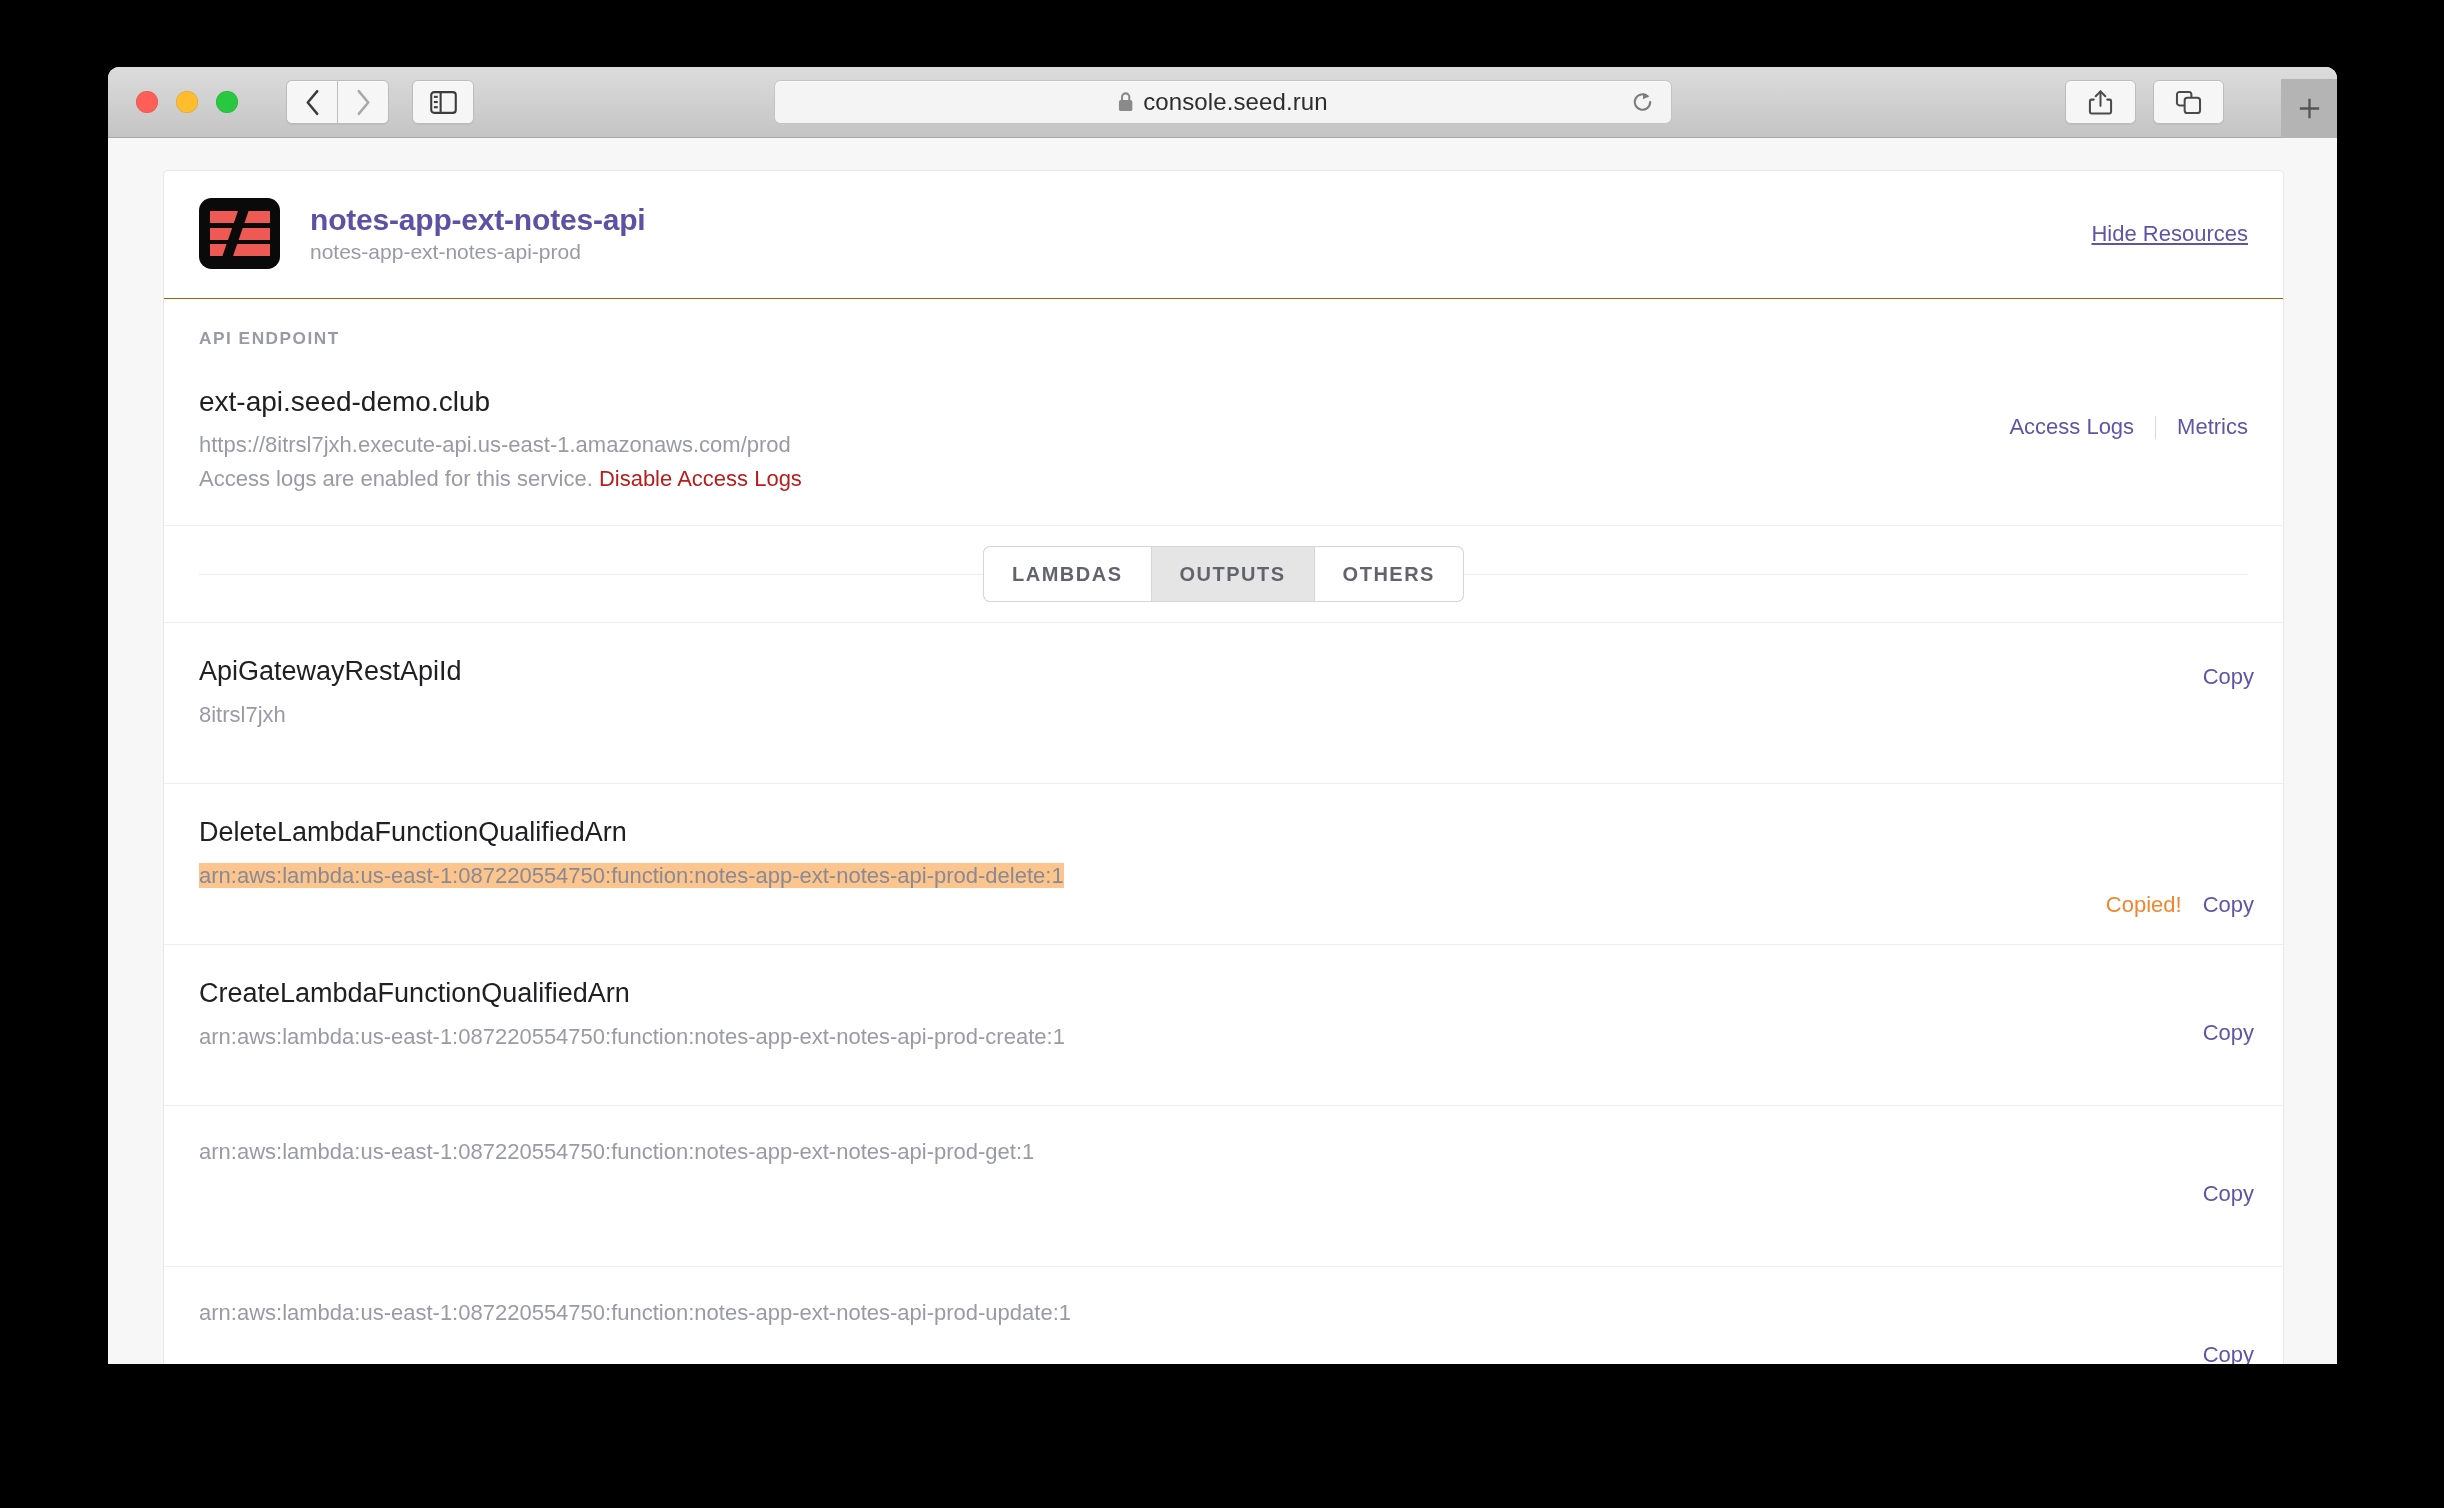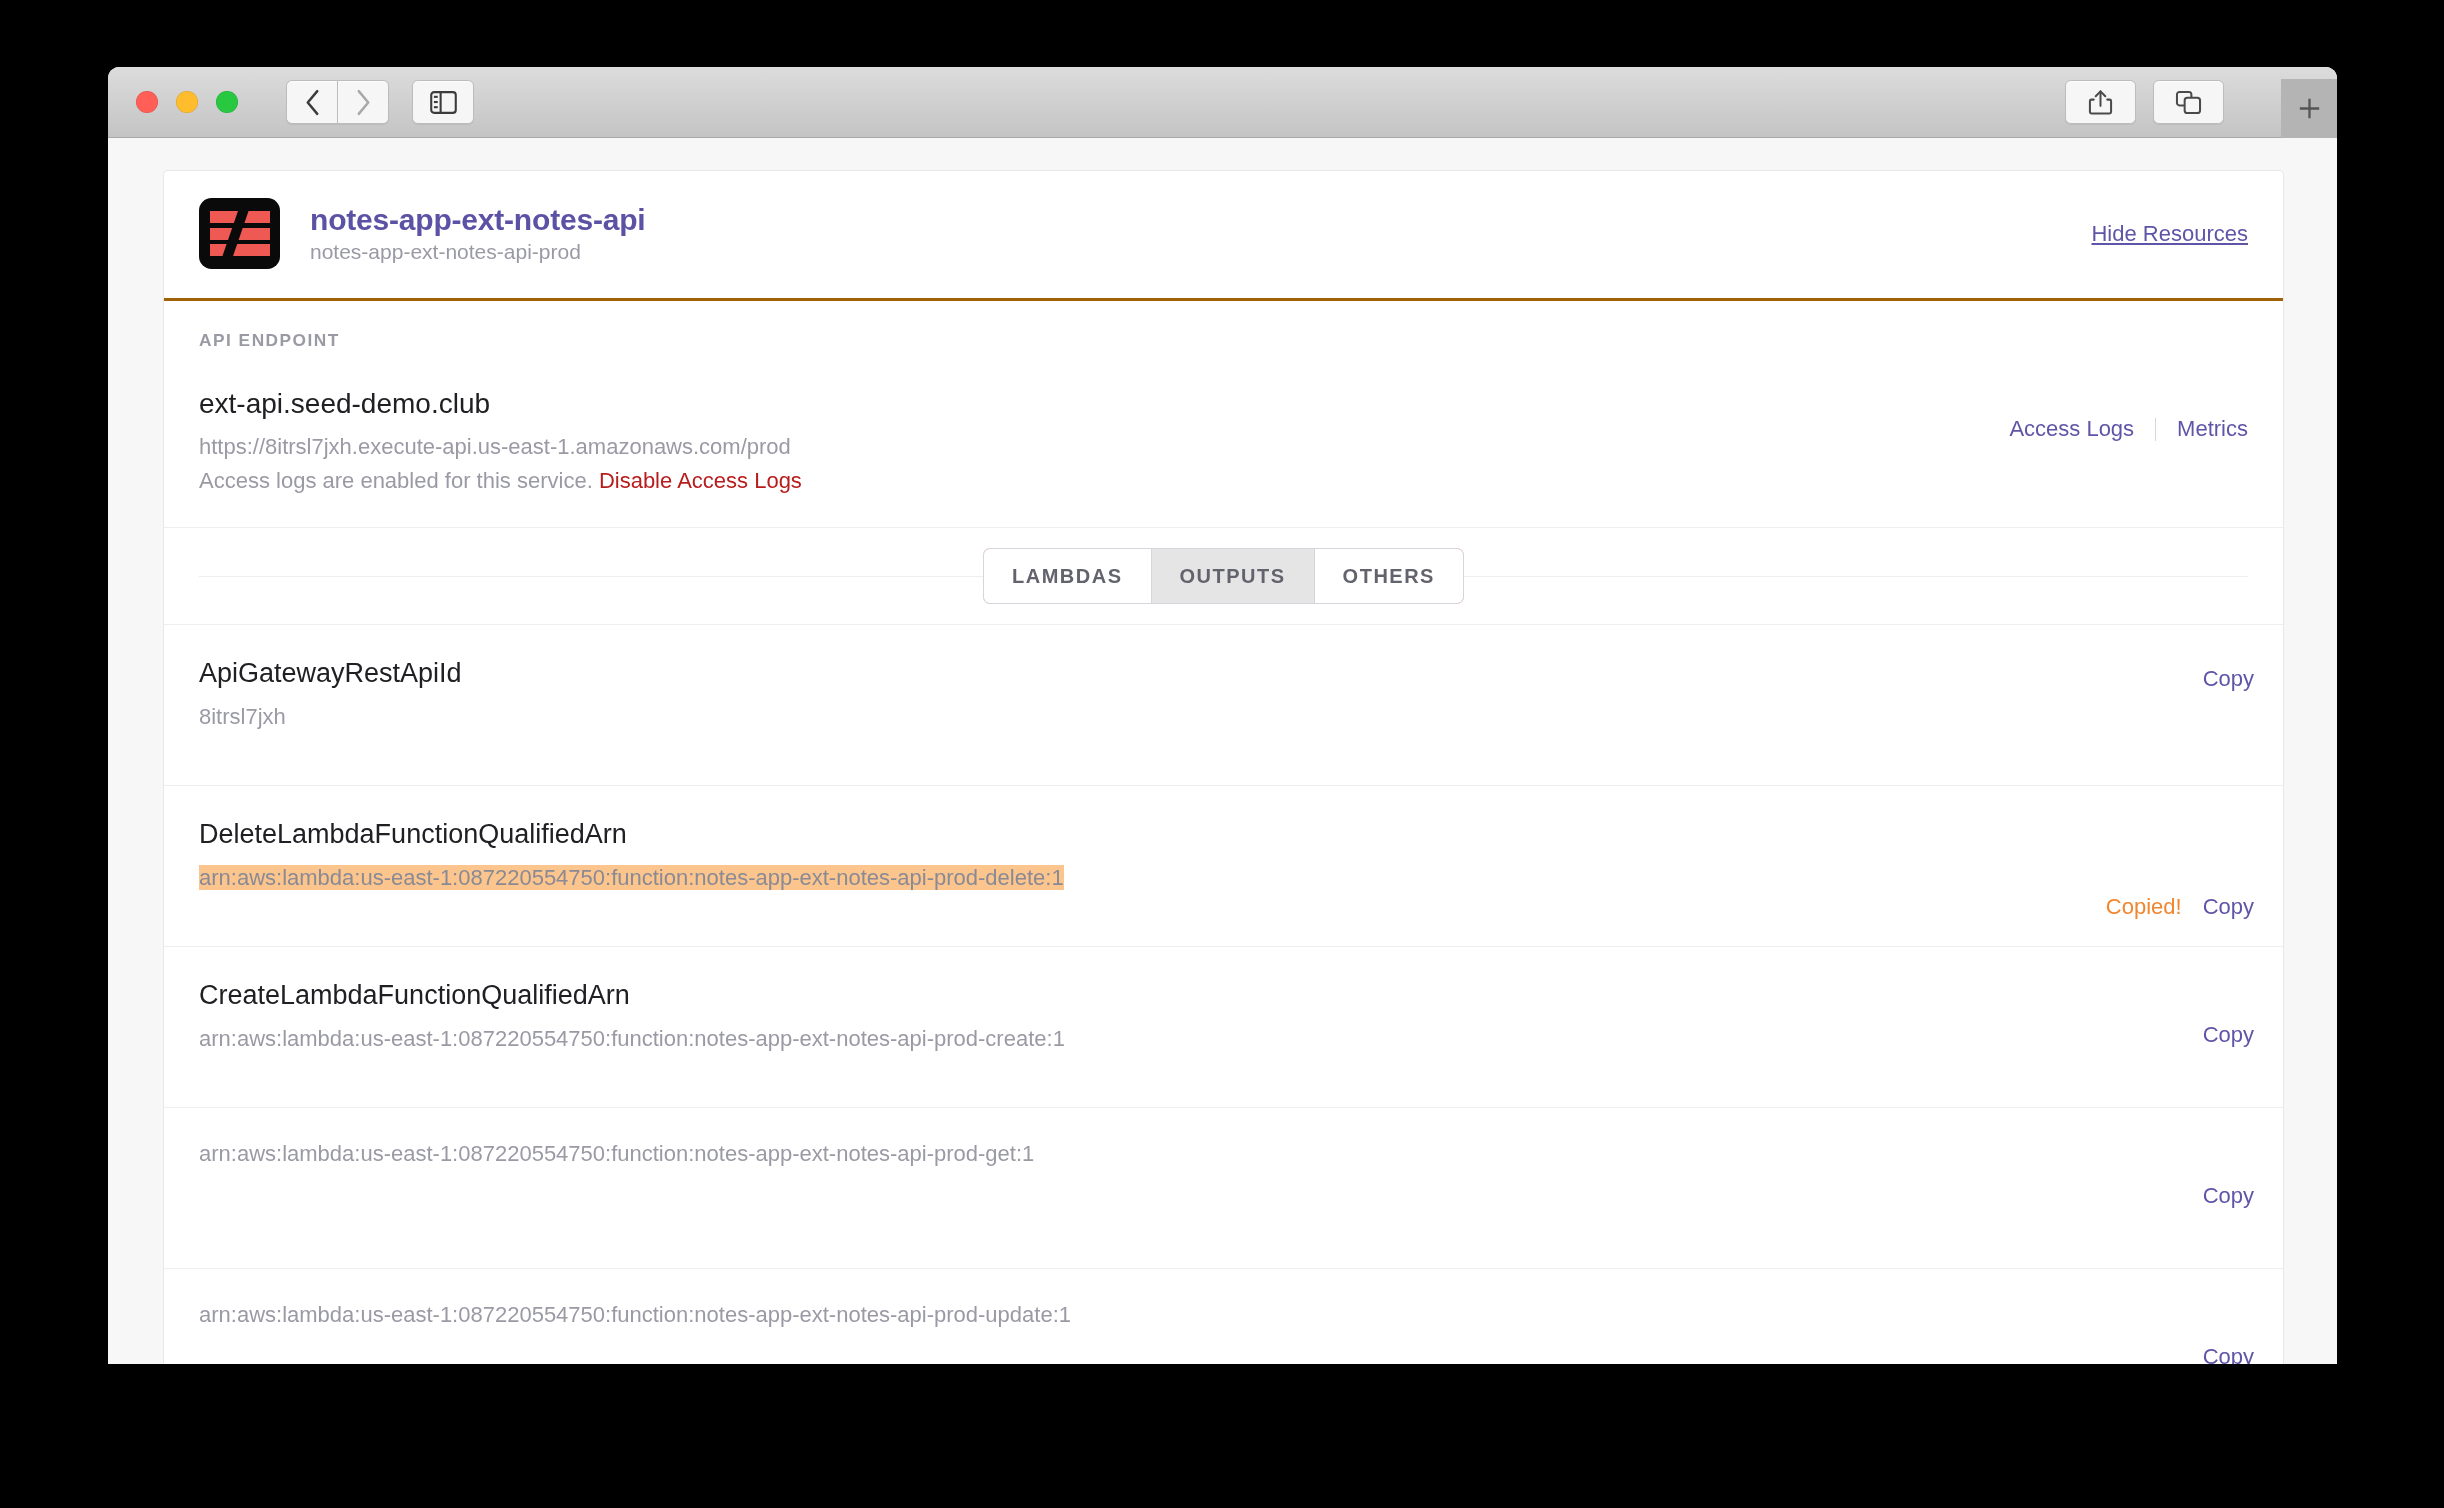--- a/index.html
+++ b/index.html
@@ -150,21 +150,21 @@
     border-radius: 4.8px 4.8px 0 0;
     border: 1px solid #e8e8ea;
     border-bottom: none;
   }
 
   
   .card-header {
     display: flex;
     align-items: center;
     padding: 27px 35px 29px 35px;
-    border-bottom: 3px solid #a16207;
+    border-bottom: 1px solid #a16207;
   }
   .app-logo {
     width: 81px;
     height: 71px;
     border-radius: 12.5px;
     background: #0a0a0a;
     flex: 0 0 auto;
     position: relative;
     overflow: hidden;
   }
@@ -361,20 +361,35 @@
     <div class="toolbar-btn sidebar-btn">
       <svg width="27" height="23" viewBox="0 0 28 24">
         <rect x="1.2" y="1.2" width="25.6" height="21.6" rx="3" fill="none" stroke="#3c3c3c" stroke-width="2.2"></rect>
         <line x1="11" y1="1.2" x2="11" y2="22.8" stroke="#3c3c3c" stroke-width="2.2"></line>
         <rect x="4" y="5" width="4" height="2.2" fill="#3c3c3c"></rect>
         <rect x="4" y="10.4" width="4" height="2.2" fill="#3c3c3c"></rect>
         <rect x="4" y="15.8" width="4" height="2.2" fill="#3c3c3c"></rect>
       </svg>
     </div>
 
+    <div class="urlbar-wrap">
+      <div class="urlbar">
+        <svg width="17.3" height="22" viewBox="0 0 18 23">
+          <rect x="2" y="9.5" width="14" height="11.5" rx="2" fill="#8a8a8a"></rect>
+          <path d="M5.2 9.5 V6.3 a3.8 3.8 0 0 1 7.6 0 V9.5" fill="none" stroke="#8a8a8a" stroke-width="2.2"></path>
+        </svg>
+        <span class="url-text">console.seed.run</span>
+        <div class="reload-btn">
+          <svg width="25" height="25" viewBox="0 0 26 26">
+            <path d="M21 13 a8 8 0 1 1 -2.6 -5.9" fill="none" stroke="#7c7c7c" stroke-width="2.2" stroke-linecap="round"></path>
+            <path d="M13.4 3.6 L19.6 7.4 L13.6 10.2 Z" fill="#7c7c7c"></path>
+          </svg>
+        </div>
+      </div>
+    </div>
 
     <div class="right-tools">
       <div class="toolbar-btn">
         <svg width="25" height="27" viewBox="0 0 26 28">
           <path d="M6 11 H3.5 a1.5 1.5 0 0 0 -1.5 1.5 V24 a1.5 1.5 0 0 0 1.5 1.5 H22.5 a1.5 1.5 0 0 0 1.5 -1.5 V12.5 a1.5 1.5 0 0 0 -1.5 -1.5 H20" fill="none" stroke="#4a4a4a" stroke-width="2.1" stroke-linecap="round"></path>
           <line x1="13" y1="2.5" x2="13" y2="17.5" stroke="#4a4a4a" stroke-width="2.1" stroke-linecap="round"></line>
           <path d="M8 7.5 L13 2.4 L18 7.5" fill="none" stroke="#4a4a4a" stroke-width="2.1" stroke-linecap="round" stroke-linejoin="round"></path>
         </svg>
       </div>
       <div class="toolbar-btn">

